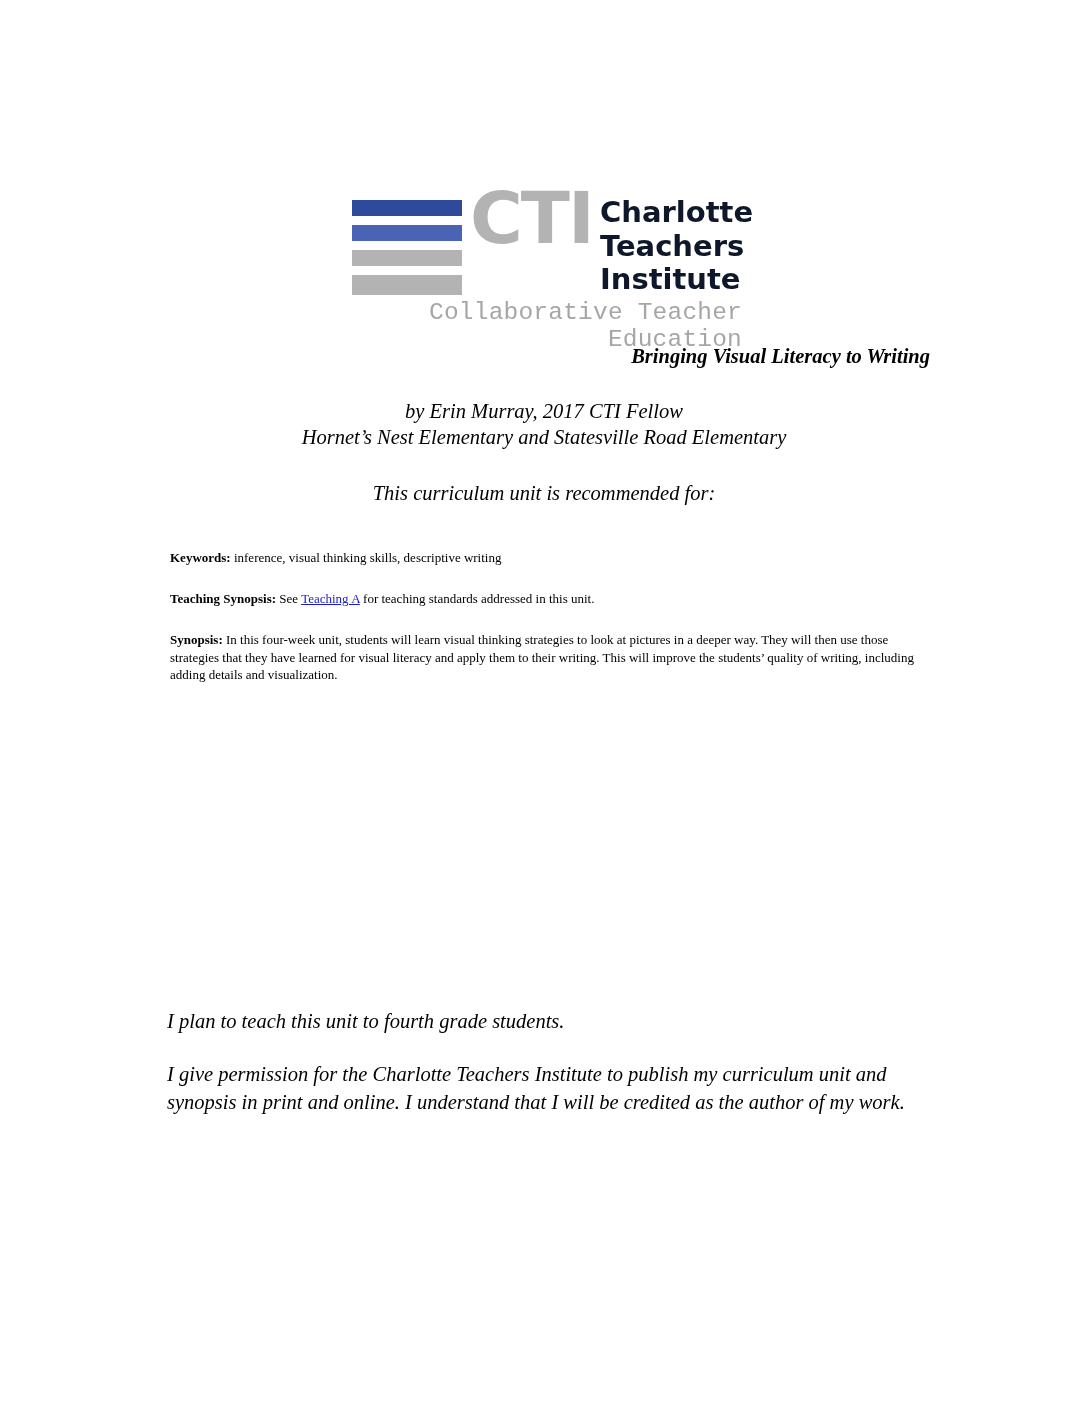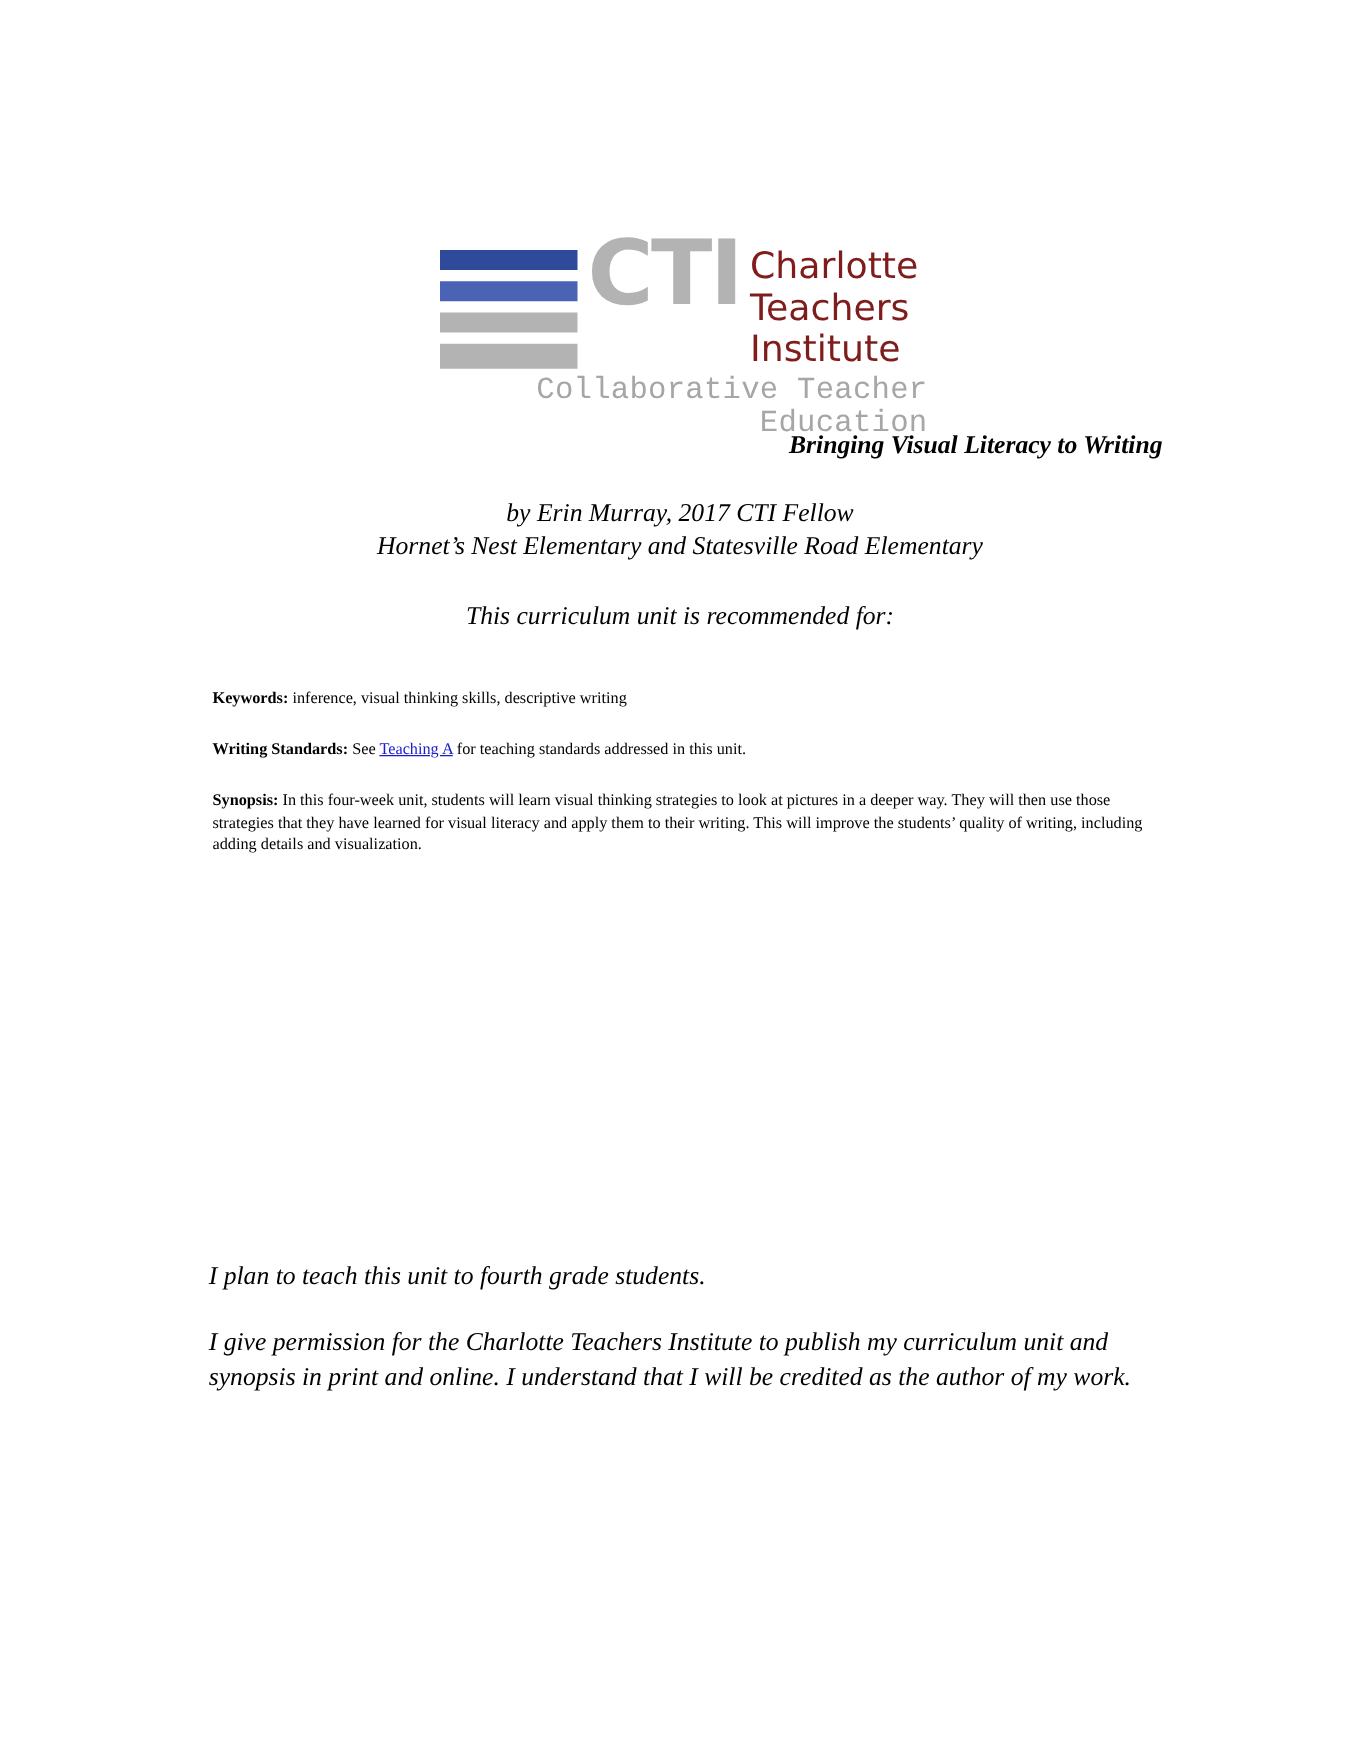--- a/index.html
+++ b/index.html
@@ -54,24 +54,24 @@
     font-size: 72px;
     letter-spacing: -2px;
     color: #b3b3b3;
     line-height: 1;
   }
   .logo-words {
     position: absolute;
     left: 248px;
     top: 0px;
     font-family: "DejaVu Sans", sans-serif;
-    font-weight: normal;
+    font-weight: bold;
     font-size: 29px;
     line-height: 1.16;
-    color: #7f1d1d;
+    color: #0f172a;
   }
   .logo-tagline {
     position: absolute;
     left: 0px;
     top: 103px;
     width: 390px;
     text-align: right;
     font-family: Liberation Mono, monospace;
     font-size: 24.5px;
     color: #a6a6a6;
@@ -159,21 +159,21 @@
 
     <p class="centered-line">This curriculum unit is recommended for:</p>
 
     <div class="spacer-md"></div>
 
     <p class="para">
       <span class="lbl">Keywords:</span><span> inference, visual thinking skills, descriptive writing</span>
     </p>
 
     <p class="para">
-      <span class="lbl">Writing Standards:</span><span>  See </span><a class="link" href="#">Teaching A</a><span> for teaching standards addressed in this unit.</span>
+      <span class="lbl">Teaching Synopsis:</span><span>  See </span><a class="link" href="#">Teaching A</a><span> for teaching standards addressed in this unit.</span>
     </p>
 
     <p class="para">
       <span class="lbl">Synopsis:</span><span>  In this four-week unit, students will learn visual thinking strategies to look at pictures in a deeper way.  They will then use those strategies that they have learned for visual literacy and apply them to their writing.  This will improve the students’ quality of writing, including adding details and visualization.</span>
     </p>
   </div>
 
   <div class="permission-block">
     <p class="ital">I plan to teach this unit to fourth grade students.</p>
     <p class="ital">I give permission for the Charlotte Teachers Institute to publish my curriculum unit and synopsis in print and online. I understand that I will be credited as the author of my work.</p>

